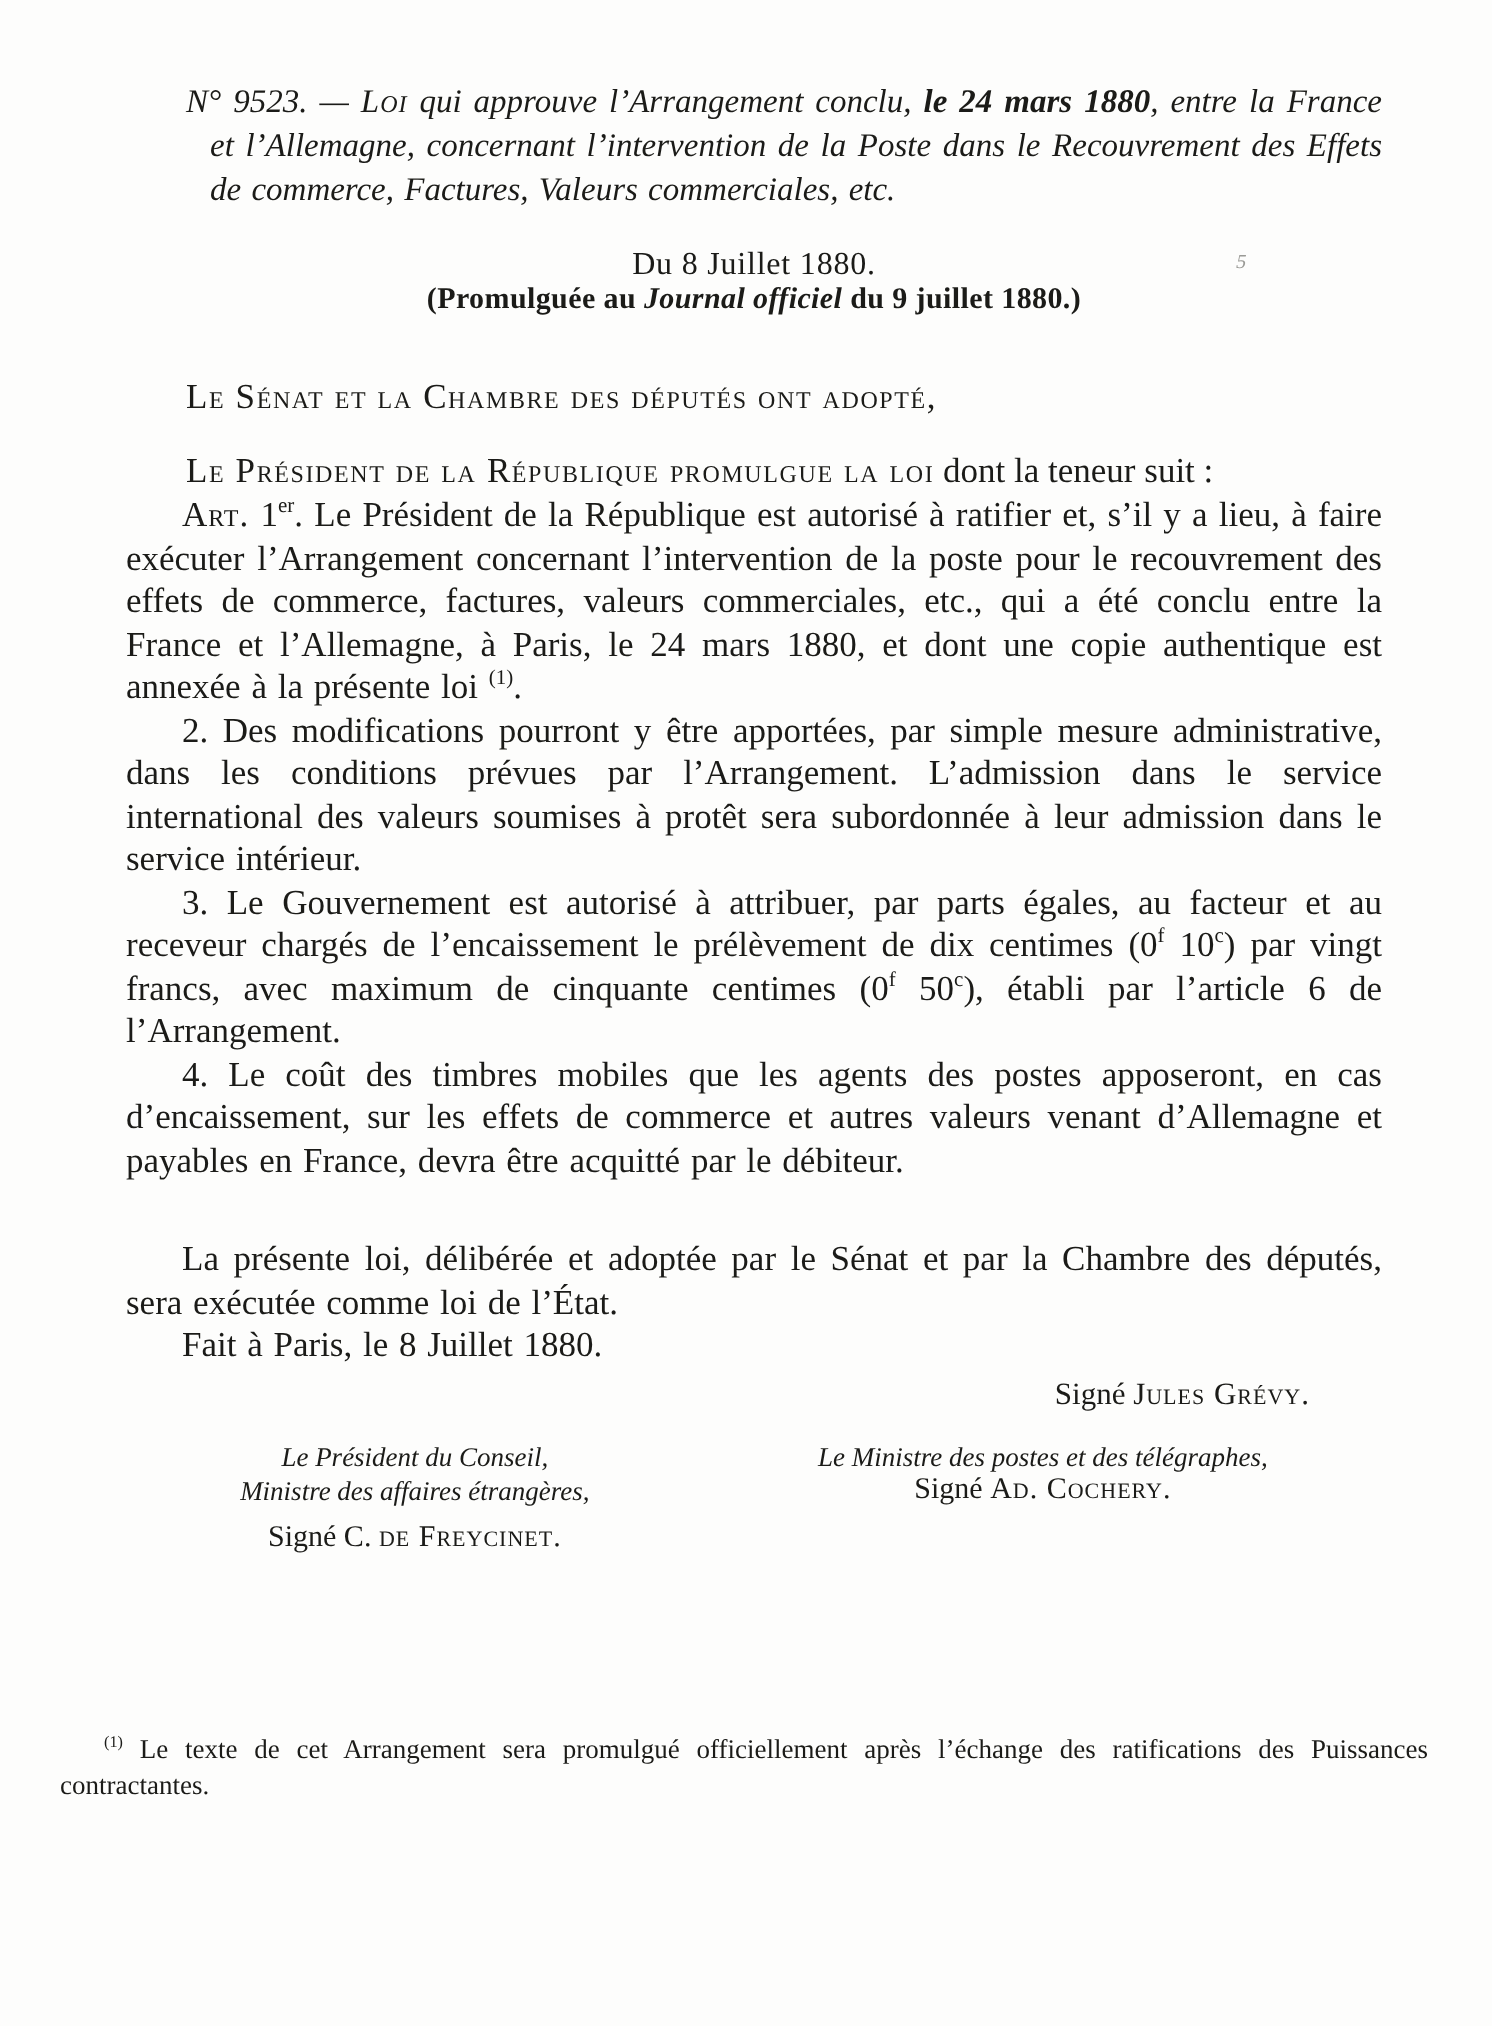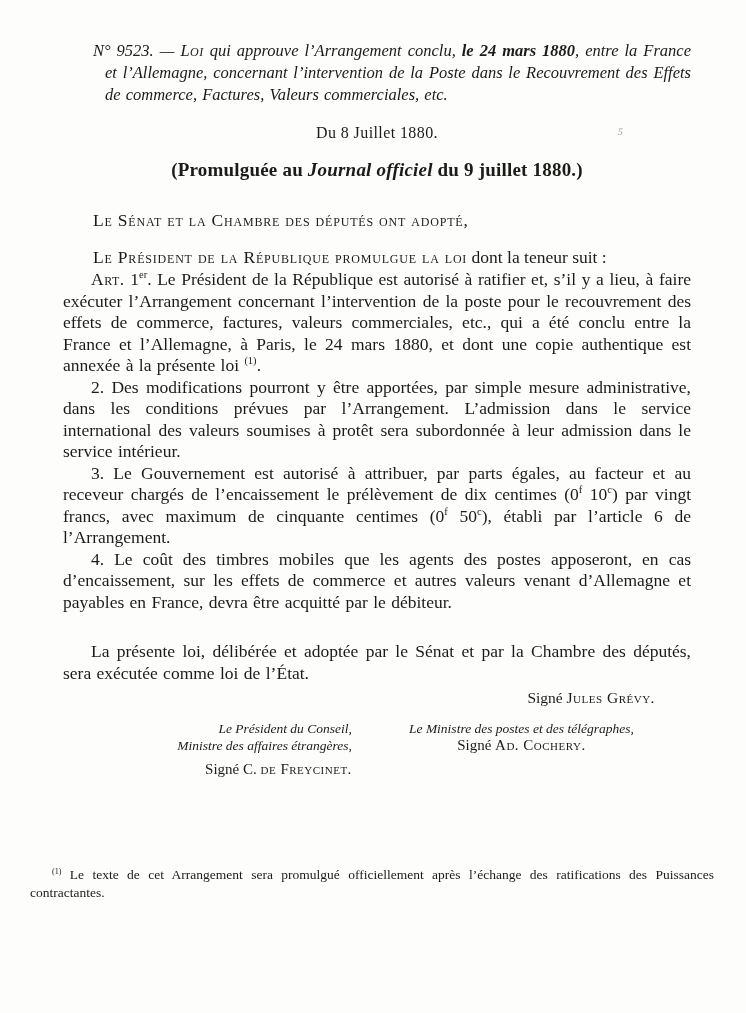--- a/index.html
+++ b/index.html
@@ -35,23 +35,22 @@
     text-indent: -12px;
     word-spacing: 1px;
   }
   .date-line {
     margin-top: 18px;
     text-align: center;
     font-size: 16px;
     letter-spacing: 0.4px;
   }
   .promulgation-note {
-    margin-top: 17px;
     text-align: center;
-    font-size: 19px;
+    font-size: 15px;
     font-weight: bold;
     letter-spacing: 0.2px;
   }
   .adopted-line {
     margin-top: 29px;
     font-size: 17.5px;
     font-variant: small-caps;
     letter-spacing: 0.8px;
     text-indent: 30px;
   }
@@ -77,21 +76,21 @@
   .sig-grevy {
     margin-top: 5px;
     text-align: right;
     padding-right: 36px;
     font-size: 15.5px;
   }
   .sig-cols {
     margin-top: 13px;
     display: flex;
   }
-  .sig-col-left  { width: 46%; text-align: right; }
+  .sig-col-left  { width: 46%; text-align: center; }
   .sig-col-right { width: 54%; text-align: center; }
   .sig-role {
     font-style: italic;
     font-size: 13.5px;
     line-height: 17px;
   }
   .sig-signed { font-size: 15px; margin-top: 7px; }
   .sig-col-right .sig-signed { margin-top: 0; }
 
   .footnote {
@@ -130,20 +129,21 @@
 
     <div class="body-block">
       <p class="para"><span class="run-sc">Art.</span><span> 1</span><sup>er</sup><span>. Le Président de la République est autorisé à ratifier et, s’il y a lieu, à faire exécuter l’Arrangement concernant l’intervention de la poste pour le recouvrement des effets de commerce, factures, valeurs commerciales, etc., qui a été conclu entre la France et l’Allemagne, à Paris, le 24 mars 1880, et dont une copie authentique est annexée à la présente loi </span><sup>(1)</sup><span>.</span></p>
       <p class="para">2. Des modifications pourront y être apportées, par simple mesure administrative, dans les conditions prévues par l’Arrangement. L’admission dans le service international des valeurs soumises à protêt sera subordonnée à leur admission dans le service intérieur.</p>
       <p class="para"><span>3. Le Gouvernement est autorisé à attribuer, par parts égales, au facteur et au receveur chargés de l’encaissement le prélèvement de dix centimes (0</span><sup>f</sup><span> 10</span><sup>c</sup><span>) par vingt francs, avec maximum de cinquante centimes (0</span><sup>f</sup><span> 50</span><sup>c</sup><span>), établi par l’article 6 de l’Arrangement.</span></p>
       <p class="para">4. Le coût des timbres mobiles que les agents des postes apposeront, en cas d’encaissement, sur les effets de commerce et autres valeurs venant d’Allemagne et payables en France, devra être acquitté par le débiteur.</p>
     </div>
 
     <div class="closing-block">
       <p class="para">La présente loi, délibérée et adoptée par le Sénat et par la Chambre des députés, sera exécutée comme loi de l’État.</p>
+      <p class="para">Fait à Paris, le 8 Juillet 1880.</p>
       <div class="sig-grevy"><span>Signé </span><span class="run-sc">Jules Grévy.</span></div>
     </div>
 
     <div class="sig-cols">
       <div class="sig-col-left">
         <div class="sig-role">Le Président du Conseil,</div>
         <div class="sig-role">Ministre des affaires étrangères,</div>
         <div class="sig-signed"><span>Signé C. </span><span class="run-sc">de Freycinet.</span></div>
       </div>
       <div class="sig-col-right">

